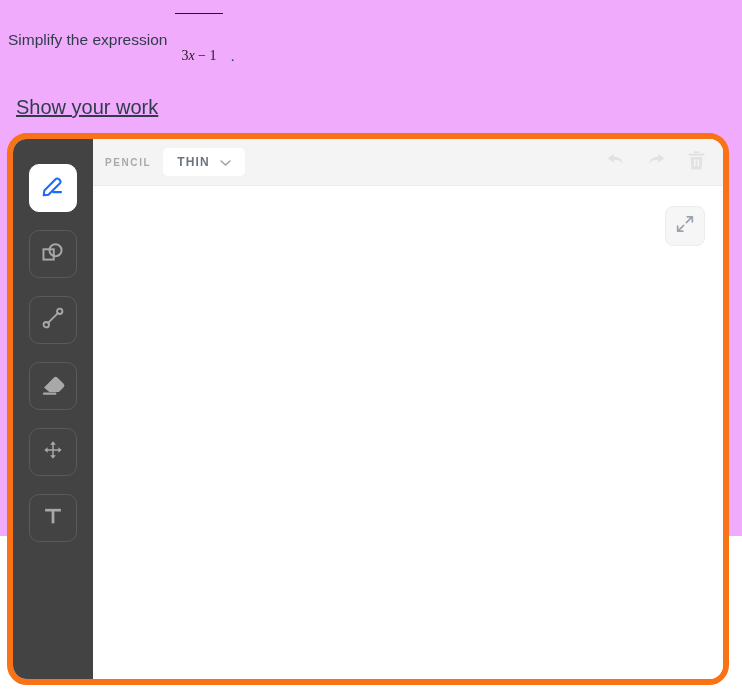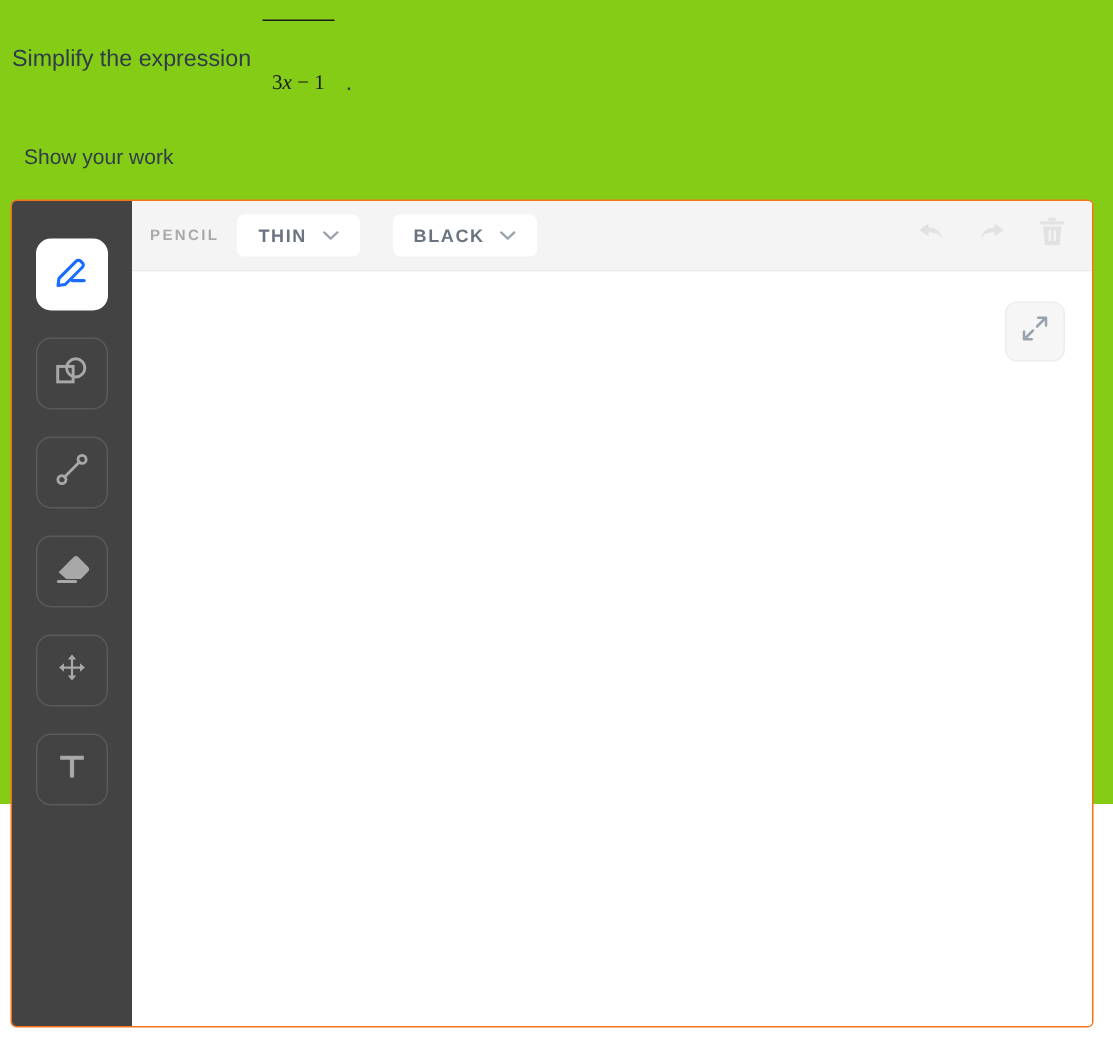--- a/index.html
+++ b/index.html
@@ -9,21 +9,21 @@
     height: 700px;
     background: #ffffff;
     font-family: "Liberation Sans", sans-serif;
     overflow: hidden;
   }
 
   #root {
     position: relative;
     width: 742px;
     height: 536px;
-    background: #84cc16;
+    background: #f0abfc;
   }
 
   
   .question-block {
     position: absolute;
     left: 8px;
     top: 10px;
     width: 720px;
   }
 
@@ -64,34 +64,35 @@
     margin-top: 30px;
   }
   .math-fraction i { font-style: italic; }
   .math-fraction sup { font-size: 9.5px; vertical-align: super; font-style: italic; }
   .period { font-size: 15.5px; color: #2e3d49; align-self: flex-end; padding-bottom: 4px; }
 
   .subprompt {
     position: absolute;
     left: 8px;
     top: 86px;
-    font-size: 14px;
+    font-size: 20px;
     color: #2e3d49;
+    text-decoration: underline;
   }
 
   
   .widget {
     position: absolute;
     left: 7px;
     top: 133px;
     width: 722px;
     height: 552px;
-    border-radius: 4px;
-    background: #ffffff;
-    border: 1px solid #f97316;
+    border-radius: 20px;
+    background: #ffffff;
+    border: 6px solid #f97316;
     box-sizing: border-box;
     overflow: hidden;
     display: flex;
   }
 
   
   .tool-rail {
     width: 80px;
     background: #434343;
     flex: 0 0 80px;
@@ -290,28 +291,20 @@
 
         <div class="pill">
           <span class="pill-text">THIN</span>
           <span>
             <svg width="11" height="8" viewBox="0 0 12 8">
               <path d="M1.2 1.8 L6 6.2 L10.8 1.8" fill="none" stroke="#9aa3ad" stroke-width="1.7" stroke-linecap="round" stroke-linejoin="round"></path>
             </svg>
           </span>
         </div>
 
-        <div class="pill">
-          <span class="pill-text">BLACK</span>
-          <span>
-            <svg width="11" height="8" viewBox="0 0 12 8">
-              <path d="M1.2 1.8 L6 6.2 L10.8 1.8" fill="none" stroke="#9aa3ad" stroke-width="1.7" stroke-linecap="round" stroke-linejoin="round"></path>
-            </svg>
-          </span>
-        </div>
 
         <span class="toolbar-spacer"></span>
 
         <div class="hist-btn">
           <span>
             <svg width="22" height="20" viewBox="0 0 24 22">
               <path d="M9.8 4.2 L9.8 7.4 C14.6 7.4 18.6 9.6 19.8 15.6 C17.4 11.6 14 10.8 9.8 10.8 L9.8 14 L3 9.1 Z" fill="#e2e2e2"></path>
             </svg>
           </span>
         </div>

